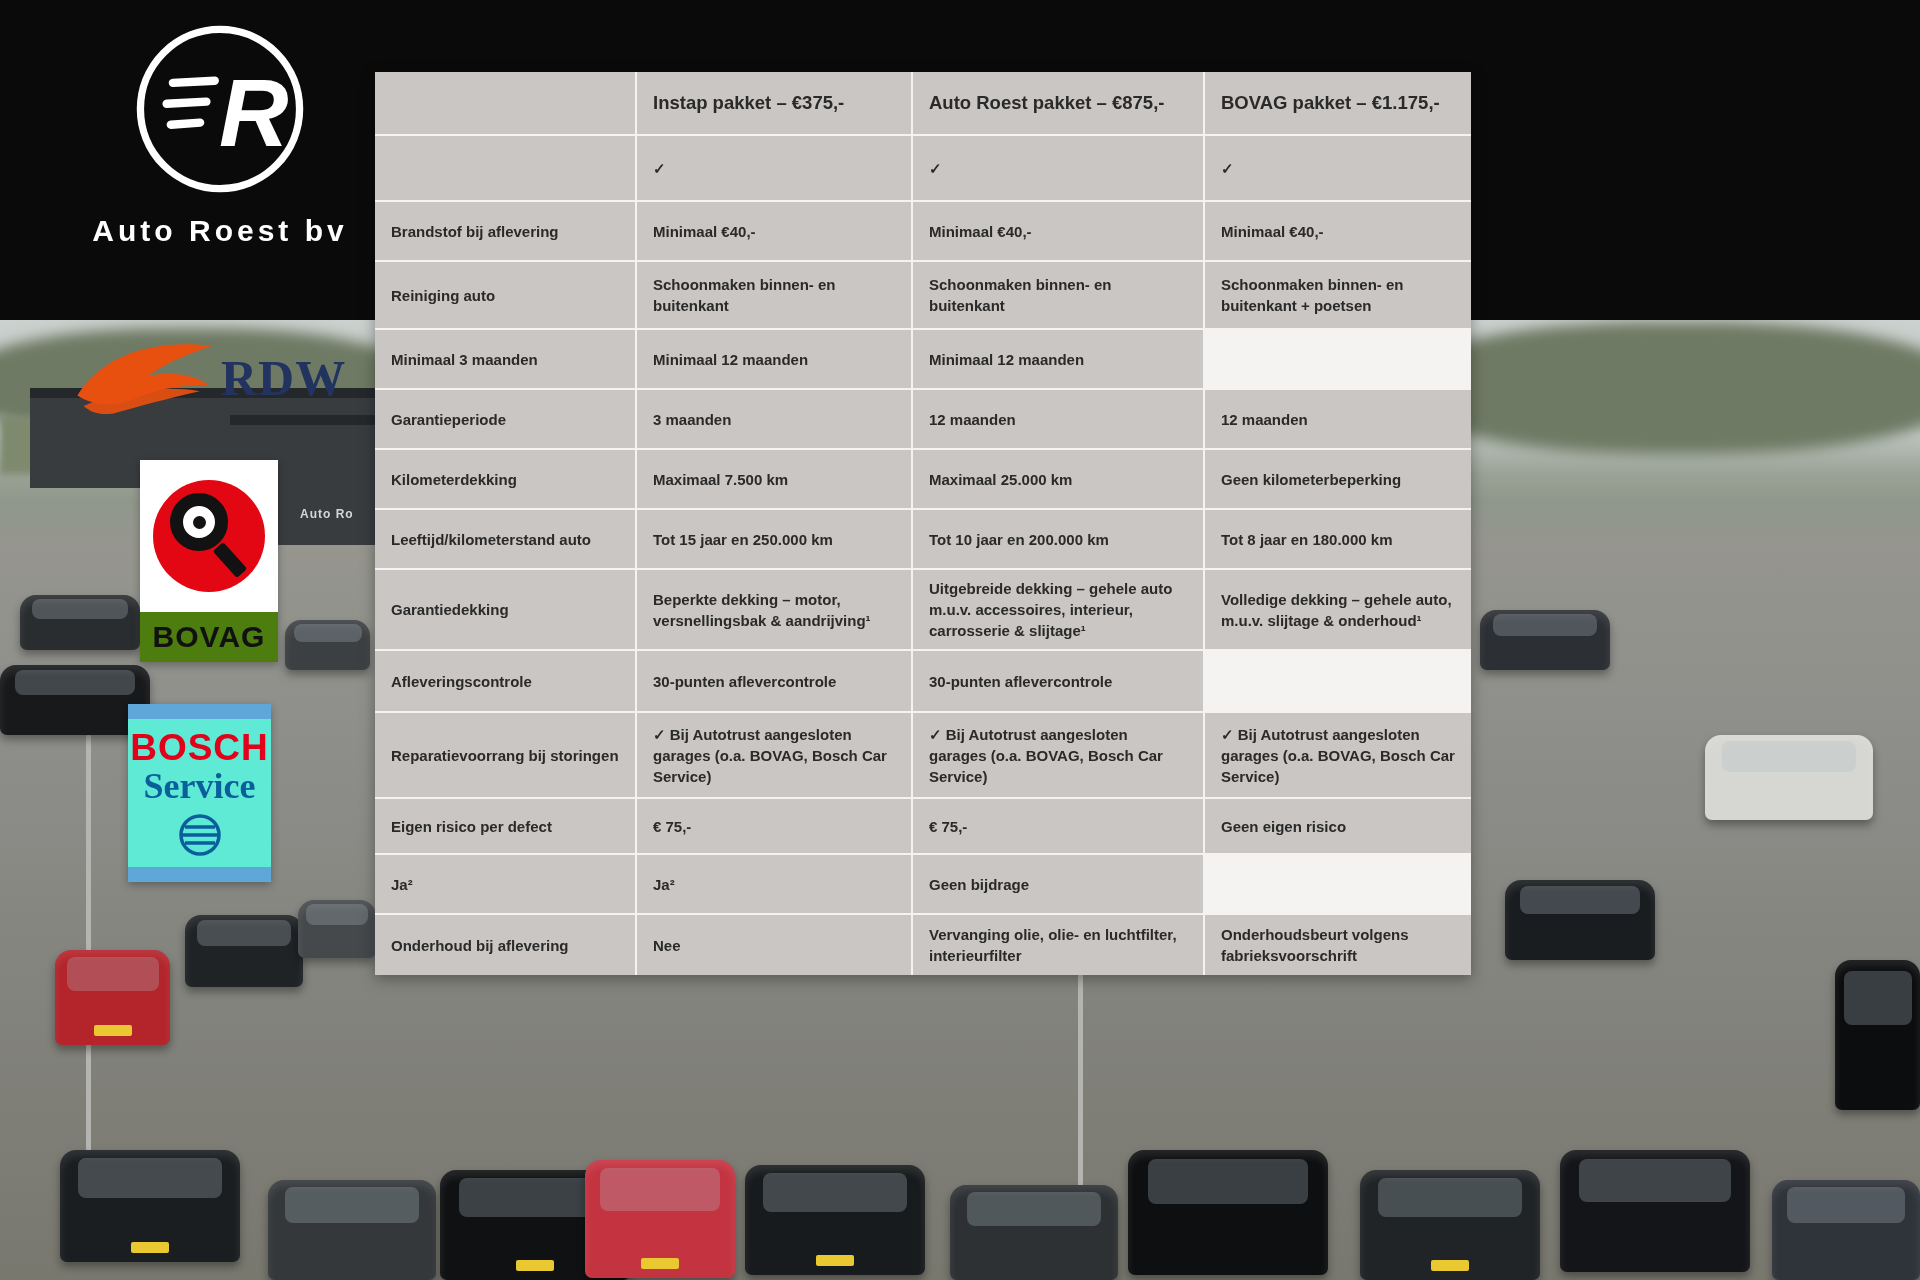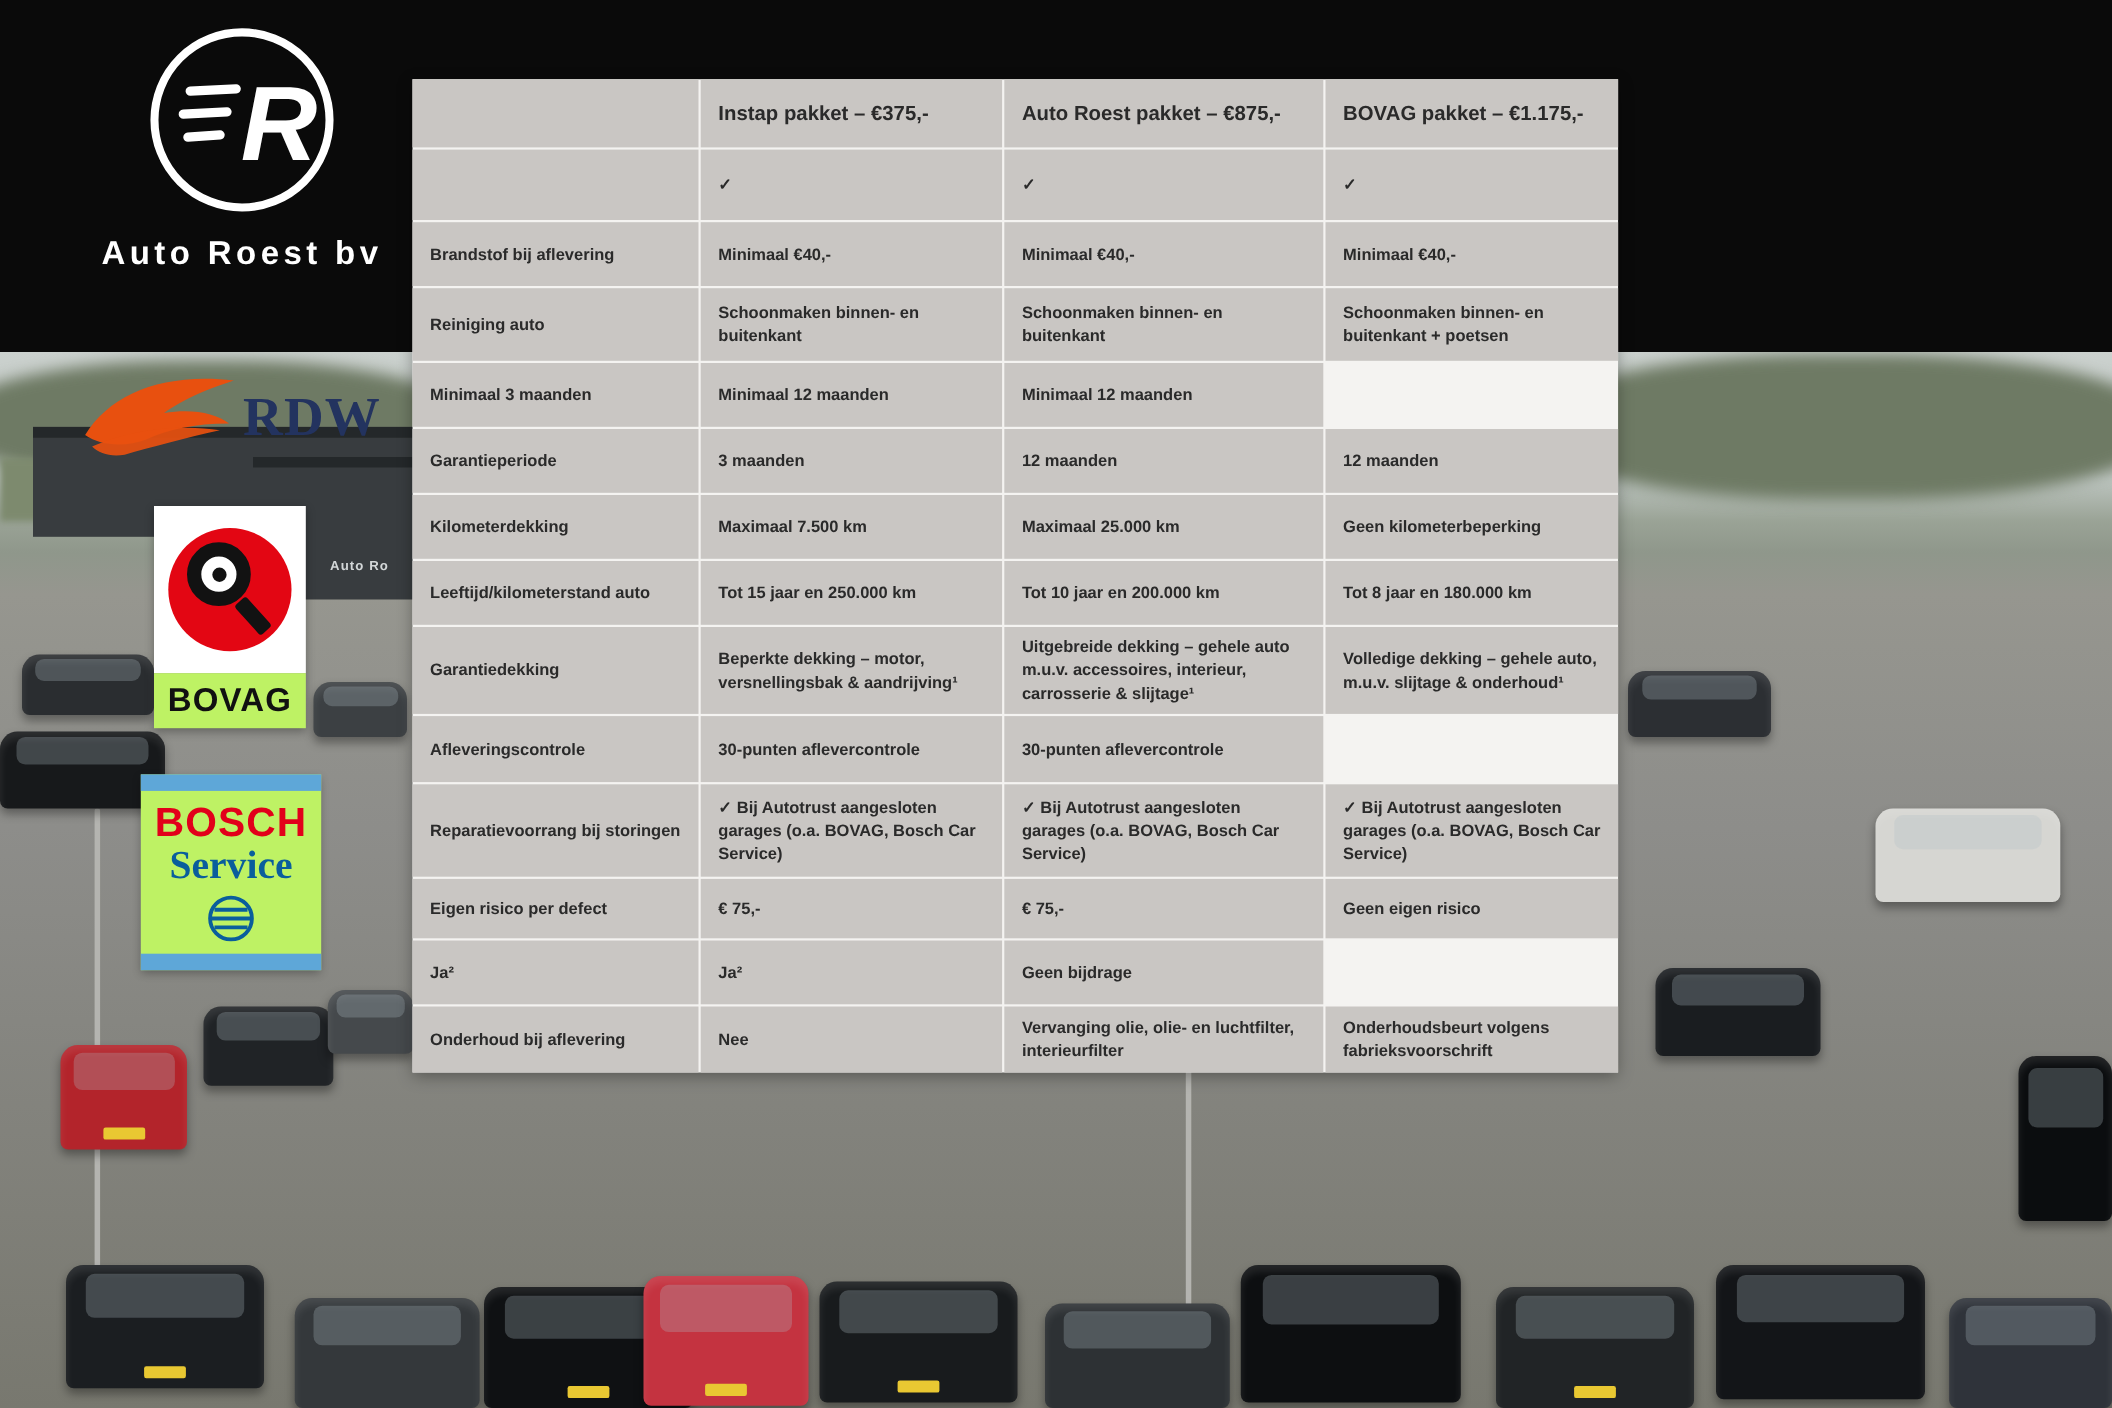--- a/index.html
+++ b/index.html
@@ -37,25 +37,25 @@
 
   
   .bovag { position:absolute; left:140px; top:460px; width:138px; box-shadow:0 3px 8px rgba(0,0,0,.3); }
   .bovag-box { background:#ffffff; height:152px; display:flex; align-items:center; justify-content:center; }
   .bovag-circle { width:112px; height:112px; border-radius:50%; background:#e30613; position:relative; }
   .bovag-ring { position:absolute; left:17px; top:13px; width:58px; height:58px;
     border:13px solid #121212; border-radius:50%; background:#ffffff; }
   .bovag-dot { position:absolute; left:40px; top:36px; width:13px; height:13px; background:#121212; border-radius:50%; }
   .bovag-tail { position:absolute; width:14px; height:36px; background:#121212; left:70px; top:62px;
     transform:rotate(-42deg); border-radius:3px; }
-  .bovag-band { background:#bef264; height:50px; display:flex; align-items:center; justify-content:center; }
+  .bovag-band { background:#4d7c0f; height:50px; display:flex; align-items:center; justify-content:center; }
   .bovag-band span { font-weight:bold; font-size:30px; letter-spacing:1px; color:#111111; }
 
   
-  .bosch { position:absolute; left:128px; top:704px; width:164px; background:#bef264;
+  .bosch { position:absolute; left:128px; top:704px; width:143px; background:#5eead4;
     box-shadow:0 3px 8px rgba(0,0,0,.3); }
   .bosch-strip { height:15px; background:#5ea7d8; }
   .bosch-brand { color:#e2001a; font-weight:bold; font-size:37px; text-align:center;
     letter-spacing:1px; margin-top:8px; }
   .bosch-service { color:#0a5e9c; font-family:"Liberation Serif", serif; font-weight:bold;
     font-size:36px; text-align:center; margin-top:-4px; }
   .bosch-armature { display:block; margin:4px auto 8px; }
 
   
   .pkg-table { position:absolute; left:375px; top:72px; width:1096px;

